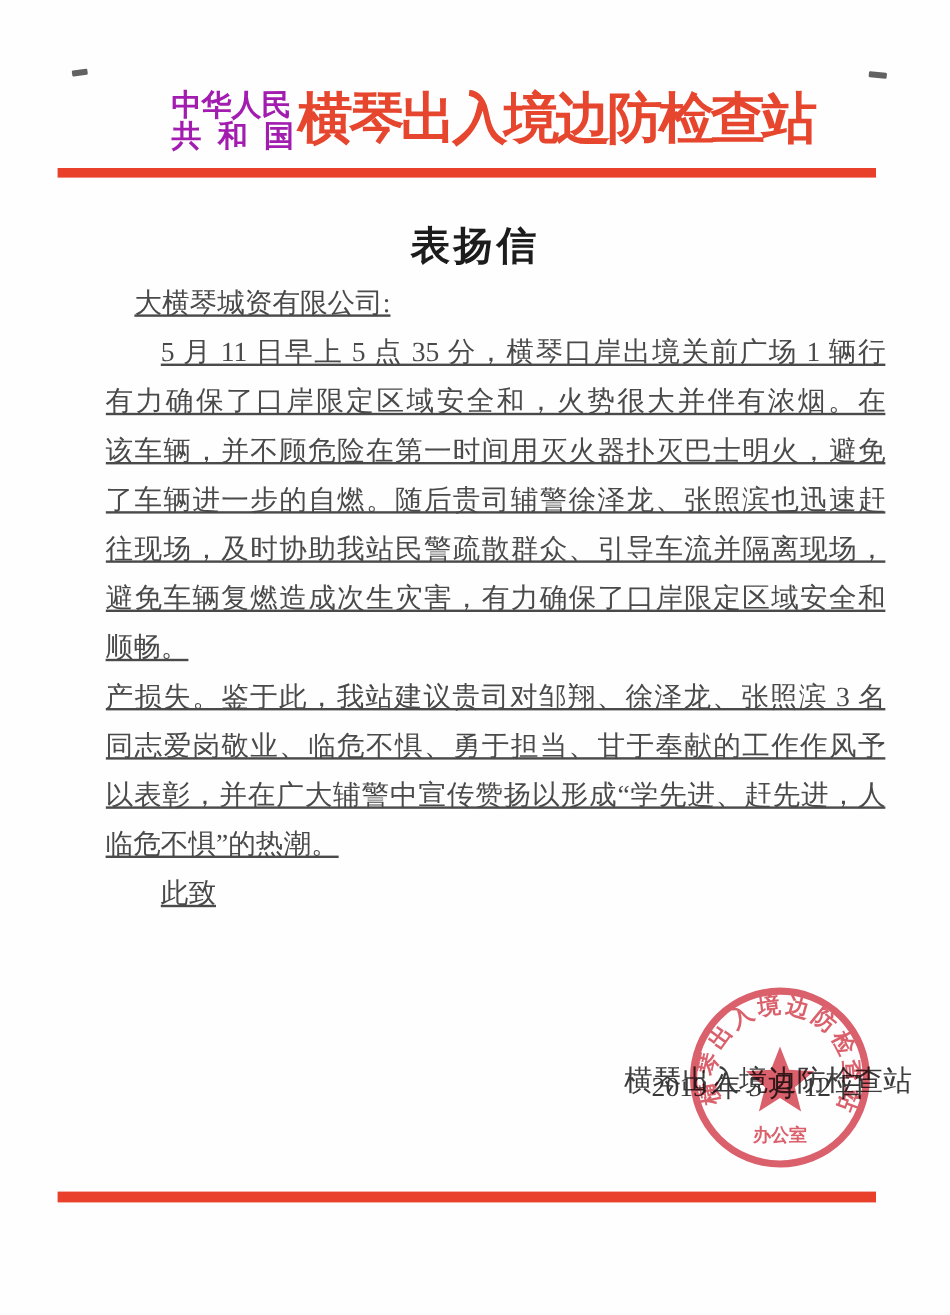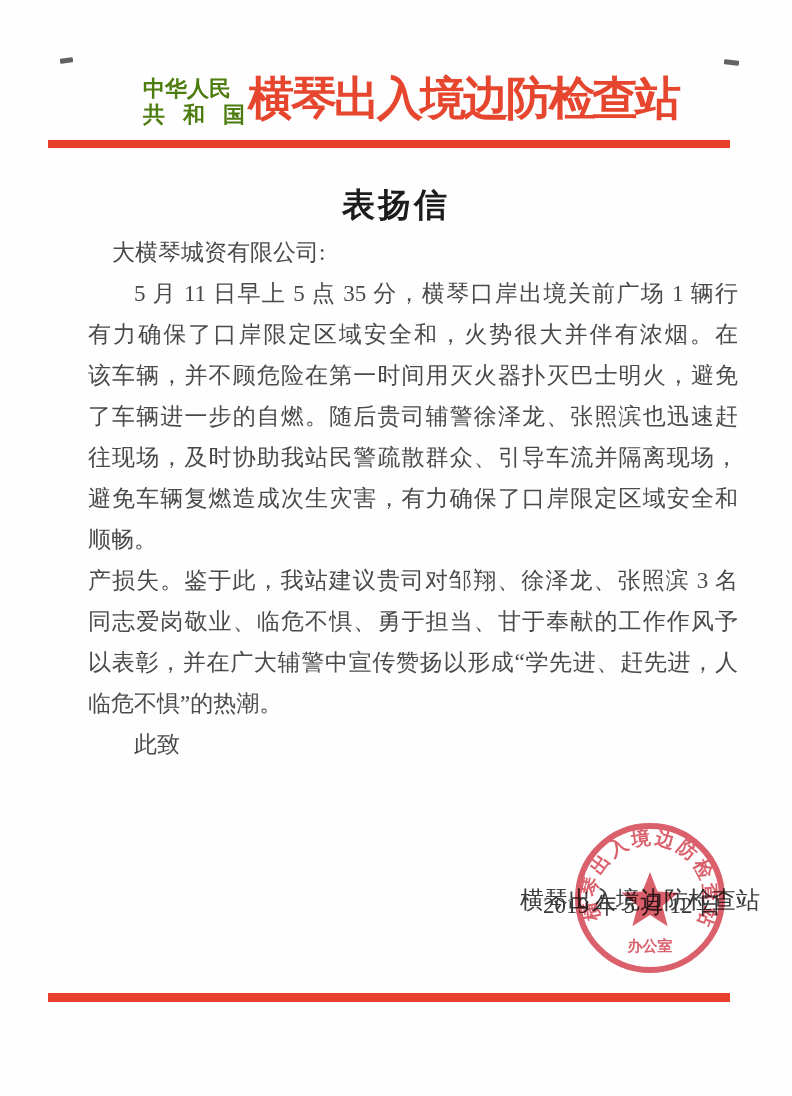--- a/index.html
+++ b/index.html
@@ -6,21 +6,21 @@
   .page{
     position:relative;
     width:792px;height:1096px;
     background:#fefefe;
     overflow:hidden;
     font-family:"Liberation Serif","DejaVu Serif",serif;
   }
   
   .letterhead-prefix{
     position:absolute;left:143px;top:76px;width:102px;
-    color:#4d7c0f;font-weight:bold;font-size:22px;line-height:26px;
+    color:#a21caf;font-weight:bold;font-size:25px;line-height:26px;
   }
   .letterhead-prefix .justify-last{text-align:justify;text-align-last:justify;}
   .letterhead-org{
     position:absolute;left:248px;top:66px;width:440px;
     color:#e6452e;font-weight:bold;font-size:46px;line-height:66px;
     letter-spacing:-3px;white-space:nowrap;
   }
   .rule{
     position:absolute;left:48px;width:682px;background:#e8402a;
   }
@@ -28,21 +28,21 @@
   .rule-bottom{top:993px;height:9px;}
   
   .doc-title{
     position:absolute;left:0;top:150px;width:792px;
     text-align:center;font-size:33px;font-weight:bold;
     color:#1c1c1c;letter-spacing:3px;margin-top:33px;
   }
   
   .body-text{
     position:absolute;left:88px;top:232px;width:650px;
-    font-size:23px;color:#4a4a4a;
+    font-size:23px;color:#4a4a4a;text-decoration:underline;
   }
   .line{display:block;height:41px;line-height:41px;white-space:nowrap;}
   .line.fill{white-space:normal;text-align:justify;text-align-last:justify;height:41px;overflow:hidden;}
   .line.indent{text-indent:2em;}
   .salutation{margin-left:24px;}
   
   .sig-org{
     position:absolute;left:520px;top:884px;
     font-size:24px;color:#3d3d3d;white-space:nowrap;
   }

